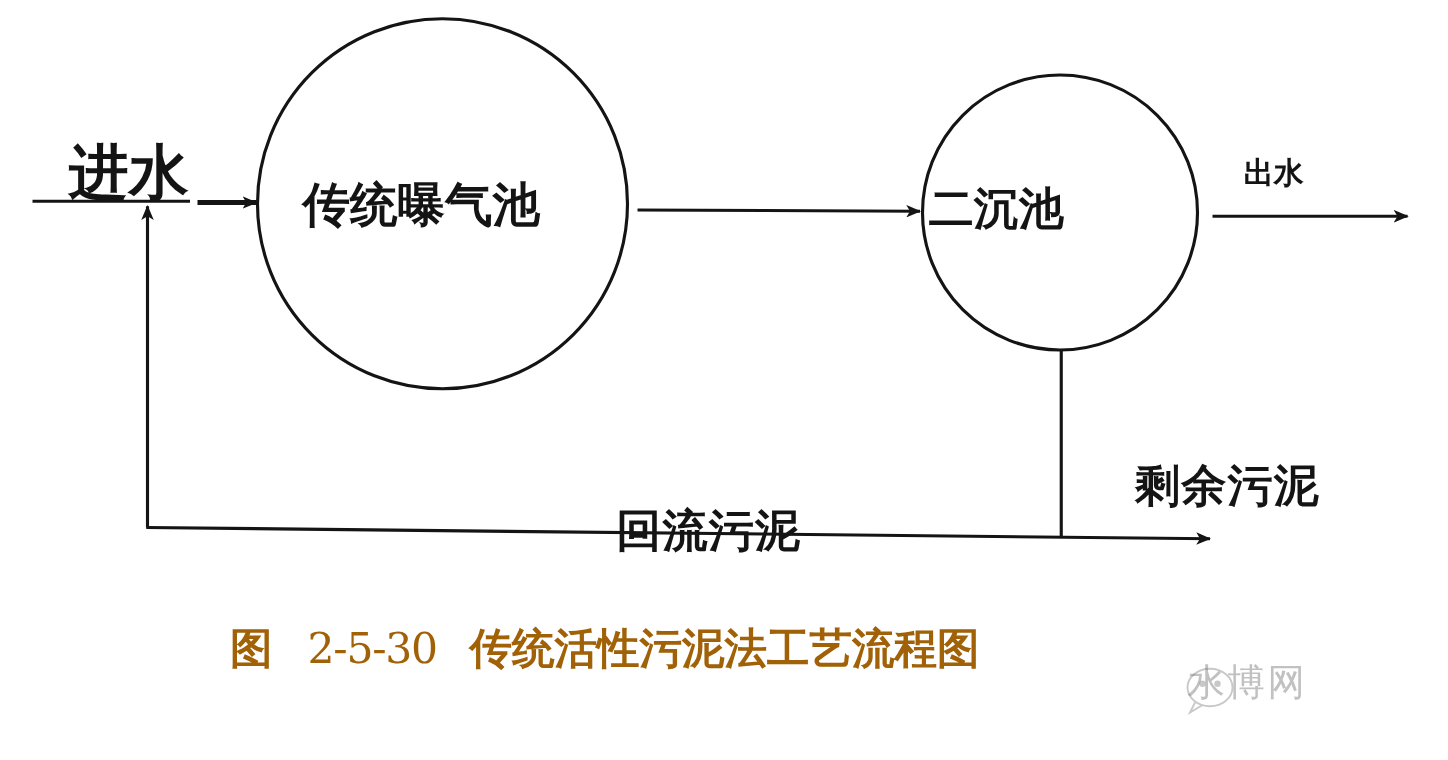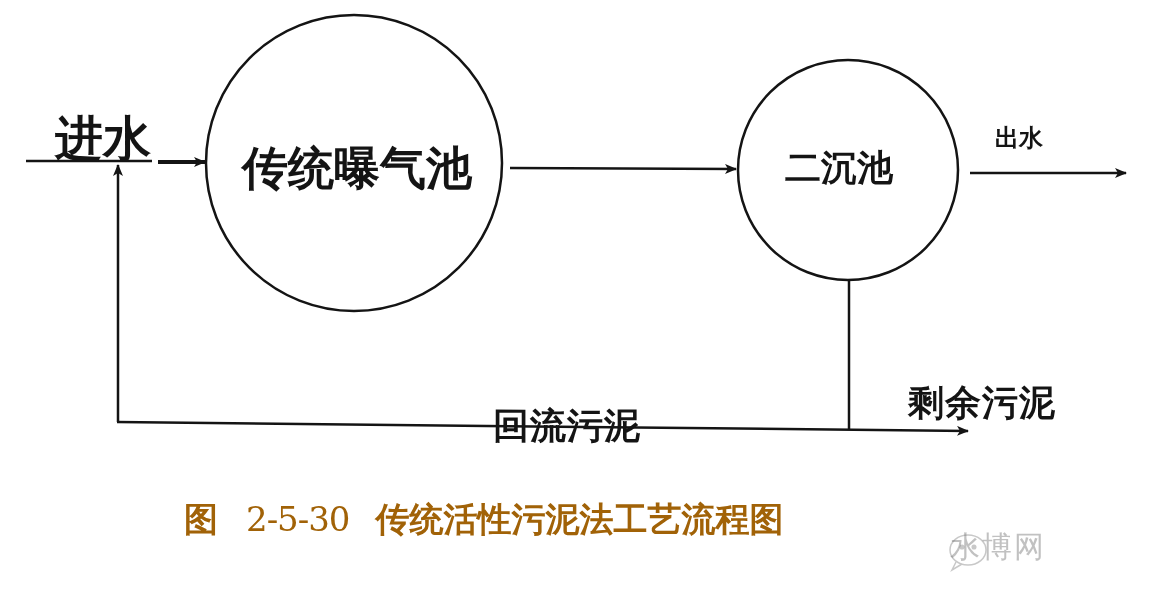--- a/index.html
+++ b/index.html
@@ -24,25 +24,25 @@
     }
     .lbl {
       position: absolute;
       font-family: "DejaVu Sans", sans-serif;
       font-weight: bold;
       color: #141414;
       white-space: nowrap;
       line-height: 1;
     }
     #inlet-label { left: 55px; top: 114px; font-size: 48px; }
-    #aeration-label { left: 242px; top: 145px; font-size: 46px; }
-    #clarifier-label { left: 785px; top: 150px; font-size: 36px; }
+    #aeration-label { left: 242px; top: 145px; font-size: 38px; }
+    #clarifier-label { left: 743px; top: 150px; font-size: 36px; }
     #outlet-label { left: 995px; top: 126px; font-size: 24px; }
     #return-sludge-label { left: 493px; top: 372px; font-size: 36px; letter-spacing: 1px; margin-top: 36px; }
-    #excess-sludge-label { left: 908px; top: 372px; font-size: 36px; letter-spacing: 1px; margin-top: 13px; }
+    #excess-sludge-label { left: 908px; top: 372px; font-size: 36px; letter-spacing: 1px; }
     #caption {
       position: absolute;
       left: 184px;
       top: 502px;
       font-family: "DejaVu Serif", serif;
       font-weight: bold;
       font-size: 34px;
       color: #a16207;
       white-space: nowrap;
       line-height: 1;

